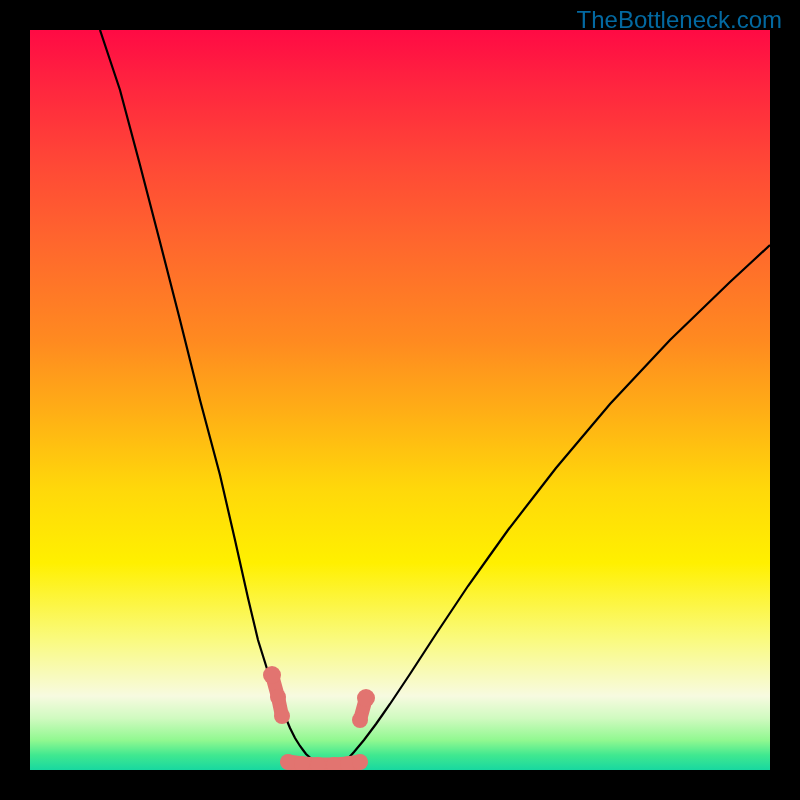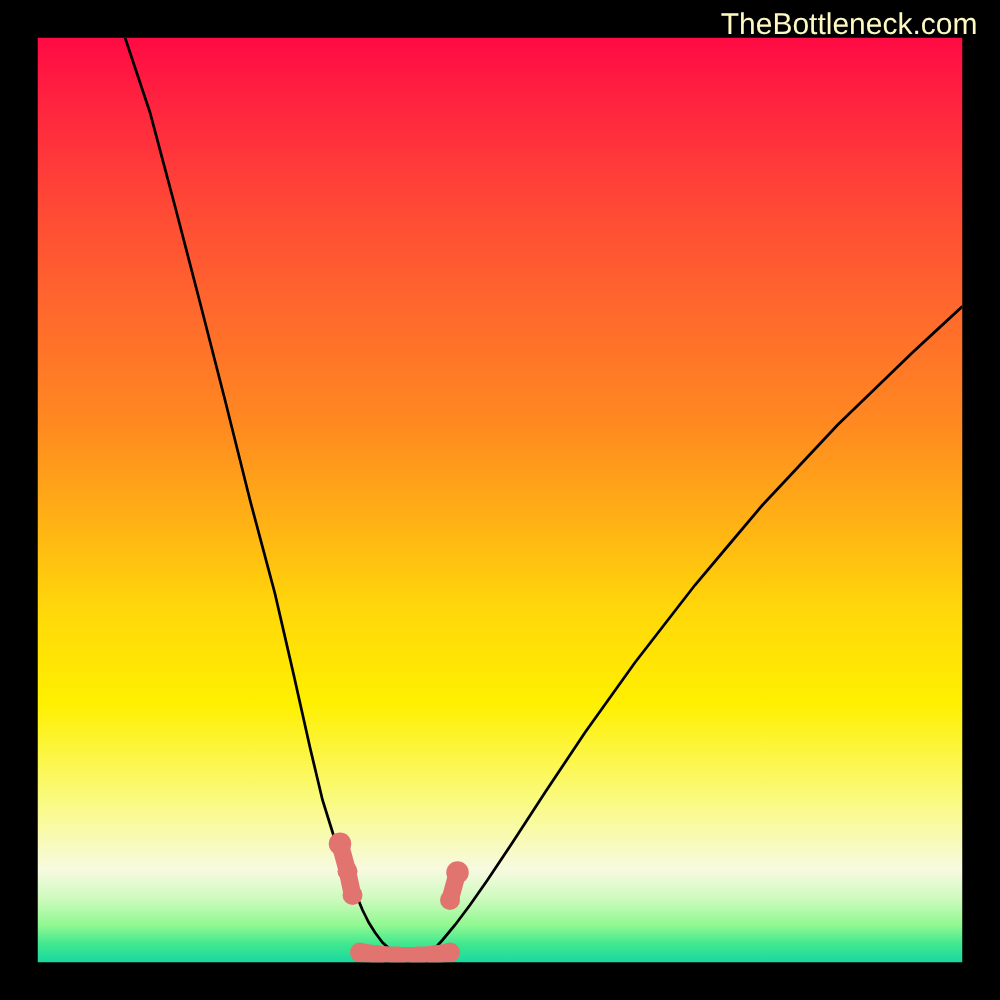--- a/index.html
+++ b/index.html
@@ -16,21 +16,21 @@
   height: 800px;
   background: #000;
 }
 .watermark {
   position: absolute;
   top: 6px;
   right: 18px;
   font-family: Arial, Helvetica, sans-serif;
   font-size: 24px;
   font-weight: 500;
-  color: #fef9c3;
+  color: #0369a1;
   letter-spacing: 0px;
   z-index: 10;
 }
 .plot-area {
   position: absolute;
   left: 30px;
   top: 30px;
   width: 740px;
   height: 740px;
   overflow: hidden;

